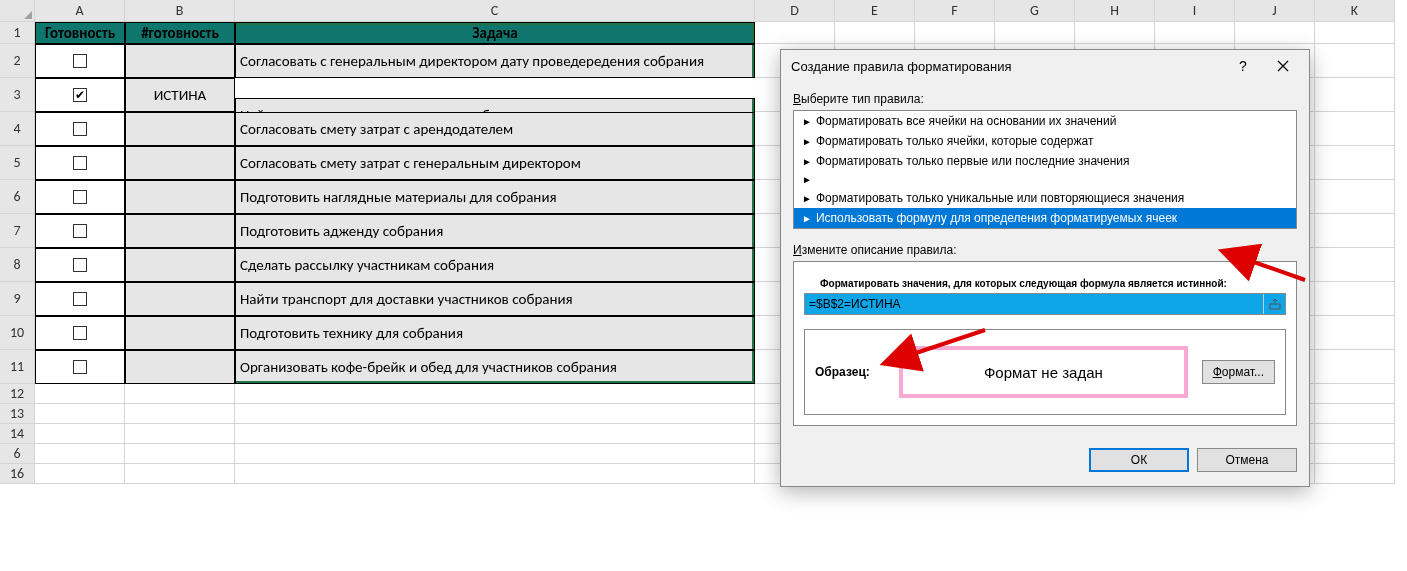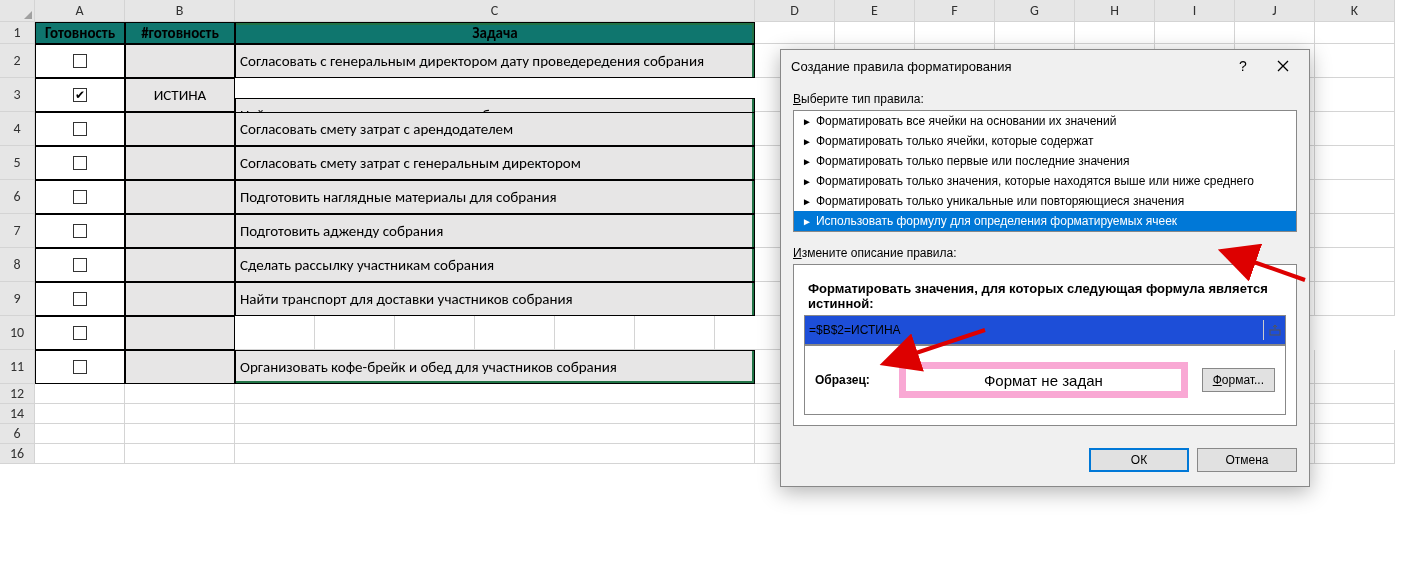--- a/index.html
+++ b/index.html
@@ -34,28 +34,28 @@
   }
   .dlg-title { display:flex; align-items:center; height:32px; padding:0 6px 0 10px; font-size:13px; }
   .dlg-title-text { flex:1; }
   .dlg-btn { width:40px; height:28px; display:flex; align-items:center; justify-content:center; font-size:14px; }
   .dlg-body { padding: 4px 12px 12px 12px; }
   .lbl { margin: 6px 0 4px 0; }
   .rule-list { border:1px solid #888; background:#fff; }
   .rule-item { padding:3px 8px; display:flex; align-items:center; gap:4px; font-size:12px; }
   .rule-item.sel { background:#0078d7; color:#fff; }
   .bullet { font-size:10px; }
-  .formula-lbl { font-weight:bold; margin:6px 0 4px 4px; font-size:13px; }
-  .formula-box { display:flex; border:1px solid #888; background:#1d4ed8; height:30px; align-items:center; }
+  .formula-lbl { font-weight:bold; margin:6px 0 4px 16px; font-size:10px; }
+  .formula-box { display:flex; border:1px solid #888; background:#0ea5e9; height:22px; align-items:center; }
   .formula-box input { flex:1; border:none; outline:none; padding:0 4px; font-size:12px; font-family:inherit; background:transparent; }
   .range-btn { width:22px; height:20px; border-left:1px solid #ccc; display:flex; align-items:center; justify-content:center; font-size:12px; }
   .edit-box { border:1px solid #888; background:#fff; padding:10px; margin-top:4px; }
-  .preview-row { border:1px solid #888; background:#fff; padding:16px 10px; display:flex; align-items:center; gap:14px; }
+  .preview-row { border:1px solid #888; background:#fff; padding:16px 10px; margin-top:14px; display:flex; align-items:center; gap:14px; }
   .preview-lbl { font-weight:bold; width:70px; }
-  .preview-box { flex:1; border:7px solid #f9a8d4; height:36px; display:flex; align-items:center; justify-content:center; font-size:15px; background:#fff; }
+  .preview-box { flex:1; border:4px solid #f9a8d4; height:52px; display:flex; align-items:center; justify-content:center; font-size:15px; background:#fff; }
   .fmt-btn { border:1px solid #888; background:#e1e1e1; padding:4px 10px; font-size:12px; cursor:default; }
   .btn-row { display:flex; justify-content:flex-end; gap:8px; padding:10px 12px 14px; }
   .btn { border:1px solid #888; background:#e1e1e1; width:100px; height:24px; display:flex; align-items:center; justify-content:center; font-size:12px; }
   .btn.default { border:1px solid #0078d7; box-shadow: inset 0 0 0 1px #0078d7; }
   .und { text-decoration: underline; }
 
   .arrow { position:absolute; pointer-events:none; }
   .arrow svg { overflow:visible; }
 </style>
 </head>
@@ -220,20 +220,21 @@
         <div class="cell hI rN"></div>
         <div class="cell hJ rN"></div>
         <div class="cell hK rN"></div>
       </div>
       <div class="row rN">
         <div class="rh rN">10</div>
         <div class="cell hA rN acell">
           <div class="cb "></div>
         </div>
         <div class="cell hB rN bcell"></div>
+        <div class="cell hC rN ccell" style="box-shadow: inset -2px 0 0 #217346;">Подготовить технику для собрания</div>
         <div class="cell hD rN"></div>
         <div class="cell hE rN"></div>
         <div class="cell hF rN"></div>
         <div class="cell hG rN"></div>
         <div class="cell hH rN"></div>
         <div class="cell hI rN"></div>
         <div class="cell hJ rN"></div>
         <div class="cell hK rN"></div>
       </div>
       <div class="row rN">
@@ -262,20 +263,34 @@
         <div class="cell hD rS"></div>
         <div class="cell hE rS"></div>
         <div class="cell hF rS"></div>
         <div class="cell hG rS"></div>
         <div class="cell hH rS"></div>
         <div class="cell hI rS"></div>
         <div class="cell hJ rS"></div>
         <div class="cell hK rS"></div>
       </div>
       <div class="row rS">
+        <div class="rh rS">13</div>
+        <div class="cell hA rS"></div>
+        <div class="cell hB rS"></div>
+        <div class="cell hC rS"></div>
+        <div class="cell hD rS"></div>
+        <div class="cell hE rS"></div>
+        <div class="cell hF rS"></div>
+        <div class="cell hG rS"></div>
+        <div class="cell hH rS"></div>
+        <div class="cell hI rS"></div>
+        <div class="cell hJ rS"></div>
+        <div class="cell hK rS"></div>
+      </div>
+      <div class="row rS">
         <div class="rh rS">14</div>
         <div class="cell hA rS"></div>
         <div class="cell hB rS"></div>
         <div class="cell hC rS"></div>
         <div class="cell hD rS"></div>
         <div class="cell hE rS"></div>
         <div class="cell hF rS"></div>
         <div class="cell hG rS"></div>
         <div class="cell hH rS"></div>
         <div class="cell hI rS"></div>
@@ -333,21 +348,20 @@
         <div class="rule-item">
           <span class="bullet">►</span>
           <span>Форматировать только ячейки, которые содержат</span>
         </div>
         <div class="rule-item">
           <span class="bullet">►</span>
           <span>Форматировать только первые или последние значения</span>
         </div>
         <div class="rule-item">
           <span class="bullet">►</span>
-          <span>Форматировать только значения, которые находятся выше или ниже среднего</span>
         </div>
         <div class="rule-item">
           <span class="bullet">►</span>
           <span>Форматировать только уникальные или повторяющиеся значения</span>
         </div>
         <div class="rule-item sel">
           <span class="bullet">►</span>
           <span>Использовать формулу для определения форматируемых ячеек</span>
         </div>
       </div>

